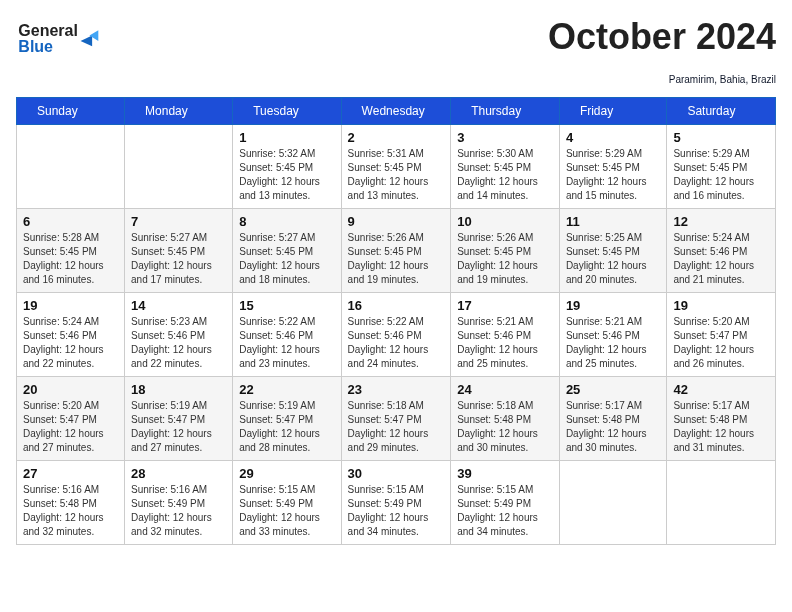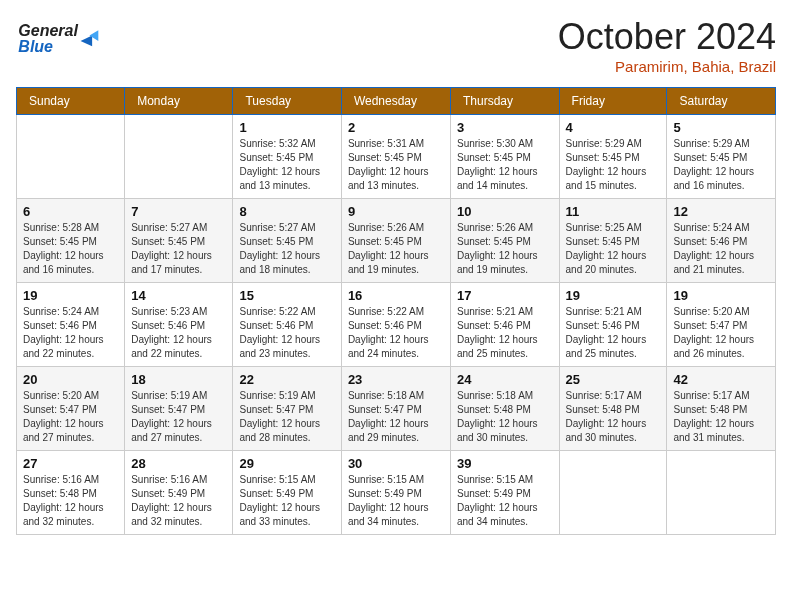--- a/index.html
+++ b/index.html
@@ -13,48 +13,48 @@
     .header {
       display: flex;
       justify-content: space-between;
       align-items: flex-start;
       margin-bottom: 12px;
     }
     .logo {
       display: flex;
       flex-direction: column;
       align-items: flex-end;
-      font-style: italic;
     }
     .logo-svg {
       width: 90px;
       height: 40px;
     }
     .title-block {
       text-align: right;
     }
     .month-title {
       font-size: 36px;
-      font-weight: 400;
+      font-weight: 700;
       color: #222;
     }
     .subtitle {
-      font-size: 15px;
-      color: #c2410c;
+      font-size: 10px;
+      color: #0f172a;
+      margin-top: 16px;
     }
     .calendar {
       width: 100%;
       border-collapse: collapse;
       font-size: 11px;
     }
     .calendar th {
-      background: #a16207;
+      background: #1d4ed8;
       color: #fff;
       text-align: left;
-      padding: 6px 12px;
+      padding: 6px 20px;
       font-size: 12px;
       font-weight: normal;
       border: 1px solid #1565C0;
     }
     .calendar td {
       border: 1px solid #ccc;
       vertical-align: top;
       padding: 5px 6px;
       width: 110px;
       min-height: 80px;

